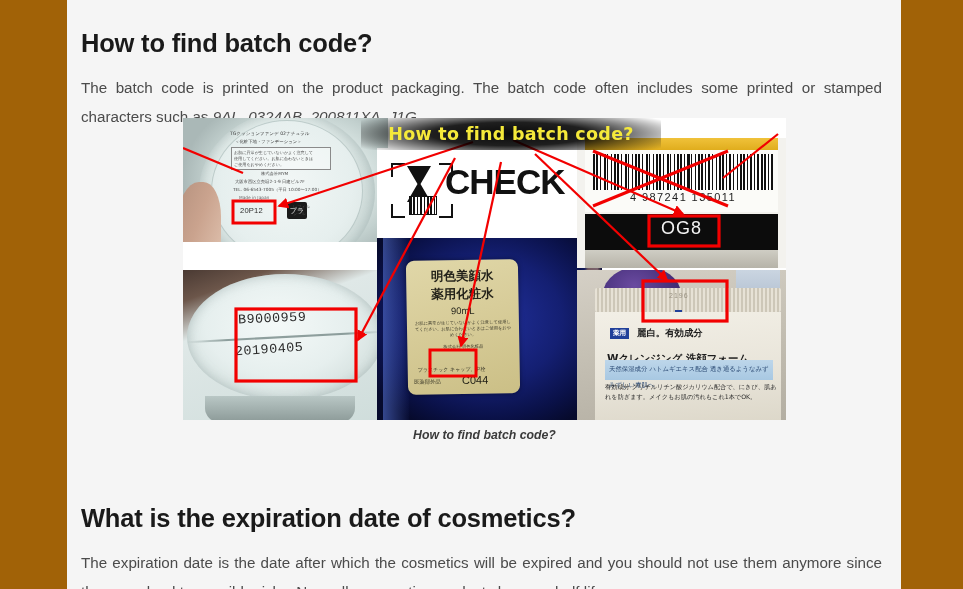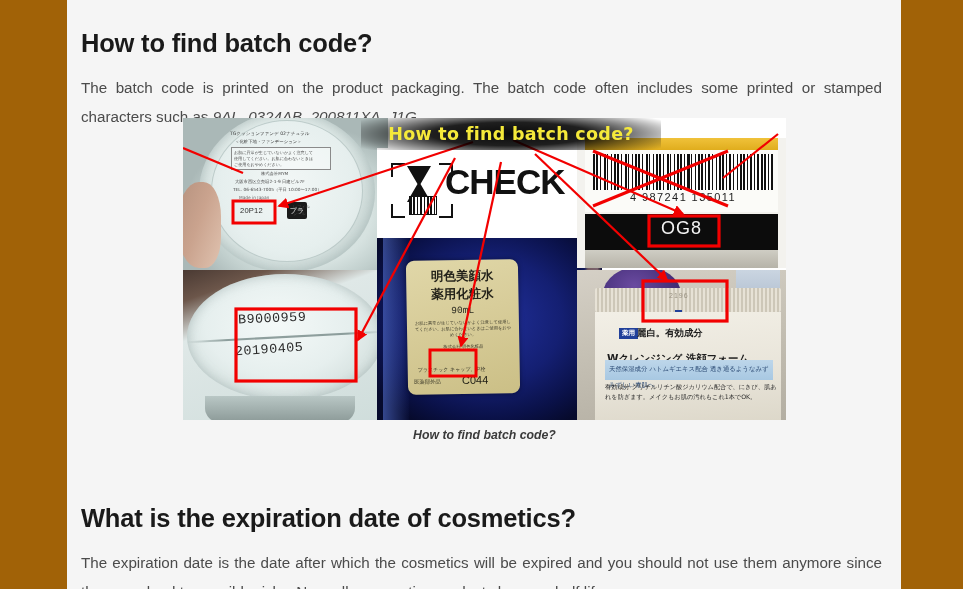--- a/index.html
+++ b/index.html
@@ -81,21 +81,21 @@
     overflow: hidden;
   }
 
   .panel {
     position: absolute;
     overflow: hidden;
   }
 
   
   #panel-cushion {
-    left: 0; top: 0; width: 205px; height: 192px;
+    left: 0; top: 0; width: 205px; height: 124px;
     background:
       radial-gradient(ellipse 120px 90px at 58% 50%, #e4ecea 0%, #d6e2e0 58%, #c2d0ce 78%, #aab8b7 100%),
       linear-gradient(100deg, #c9a894 0%, #b08f7d 9%, #dfe8e6 22%, #d3dedc 100%);
     text-align: center;
   }
   #panel-cushion .disc-outer {
     position: absolute; left: 16px; top: -6px; width: 176px; height: 160px;
     border-radius: 50%;
     background: radial-gradient(ellipse at 46% 42%, #eef4f3 0%, #e2ecea 46%, #cddad8 72%, #b7c6c4 100%);
     box-shadow: inset 0 0 14px rgba(120,140,140,0.45);
@@ -235,21 +235,21 @@
     font-family: "DejaVu Sans", sans-serif; font-size: 12.5px; font-weight: bold;
     color: #23221a; white-space: nowrap;
   }
   #panel-bottle .lbl-t2 {
     position: absolute; left: 50%; top: 26px; transform: translateX(-50%);
     font-family: "DejaVu Sans", sans-serif; font-size: 12.5px; font-weight: bold;
     color: #23221a; white-space: nowrap;
   }
   #panel-bottle .lbl-vol {
     position: absolute; left: 50%; top: 45px; transform: translateX(-50%);
-    font-family: Liberation Mono, monospace; font-size: 9.5px;
+    font-family: Liberation Sans, sans-serif; font-size: 9.5px;
     color: #2b2a20; white-space: nowrap;
   }
   #panel-bottle .lbl-sm {
     position: absolute; left: 6px; width: 100px;
     font-family: "DejaVu Sans", sans-serif; font-size: 4.3px;
     color: #3d3b2c; text-align: center; line-height: 6px;
   }
   #panel-bottle .lbl-sm1 { top: 60px; }
   #panel-bottle .lbl-sm2 { top: 84px; }
   #panel-bottle .lbl-plastic {
@@ -334,21 +334,21 @@
   }
   #panel-tube .blue-tab {
     position: absolute; left: 98px; top: 40px; width: 7px; height: 13px;
     background: #21409a;
   }
   #panel-tube .tube-body {
     position: absolute; left: 18px; top: 42px; width: 186px; height: 108px;
     background: linear-gradient(175deg, #f2efe6 0%, #e9e5da 55%, #ddd8ca 100%);
   }
   #panel-tube .yakuyou {
-    position: absolute; left: 24px; top: 16px; padding: 1px 3px;
+    position: absolute; left: 15px; top: 16px; padding: 1px 3px;
     background: #21409a; color: #fff;
     font-family: "DejaVu Sans", sans-serif; font-size: 6.6px; font-weight: bold;
   }
   #panel-tube .brandline {
     position: absolute; left: 42px; top: 15px;
     font-family: "DejaVu Sans", sans-serif; font-size: 9.4px; font-weight: bold;
     color: #1d1d1d; white-space: nowrap;
   }
   #panel-tube .prodline {
     position: absolute; left: 12px; top: 40px;

